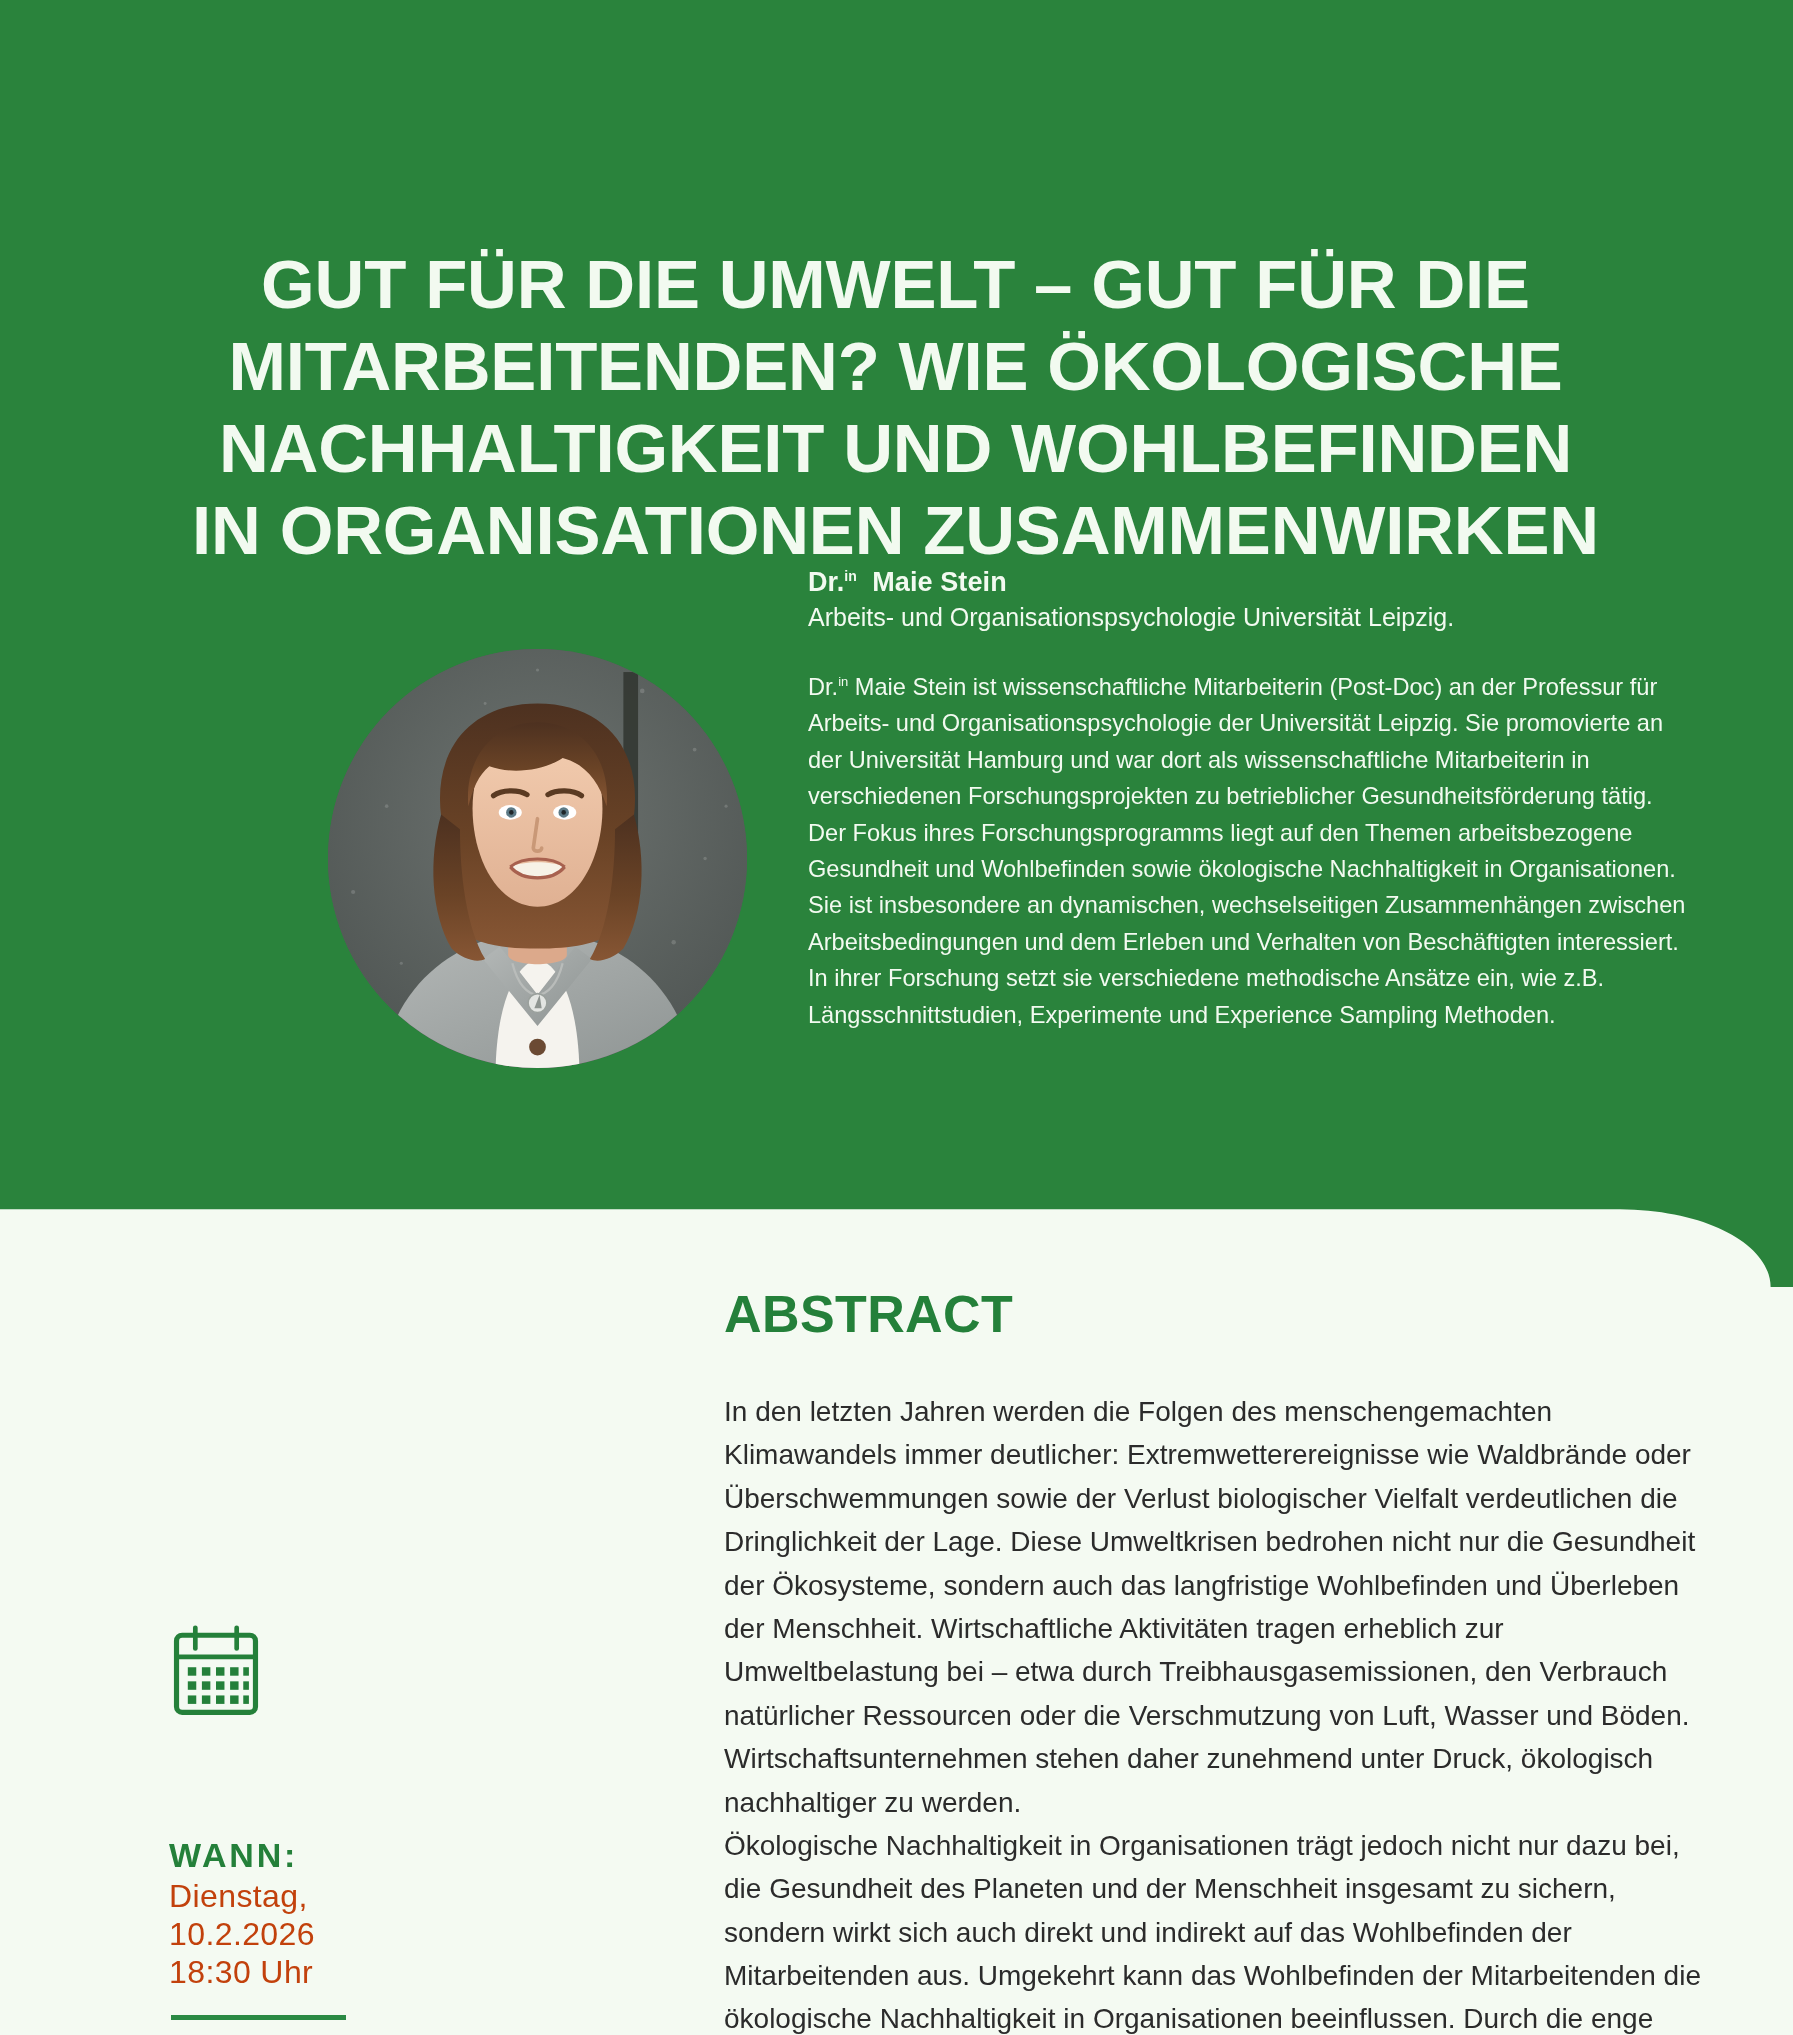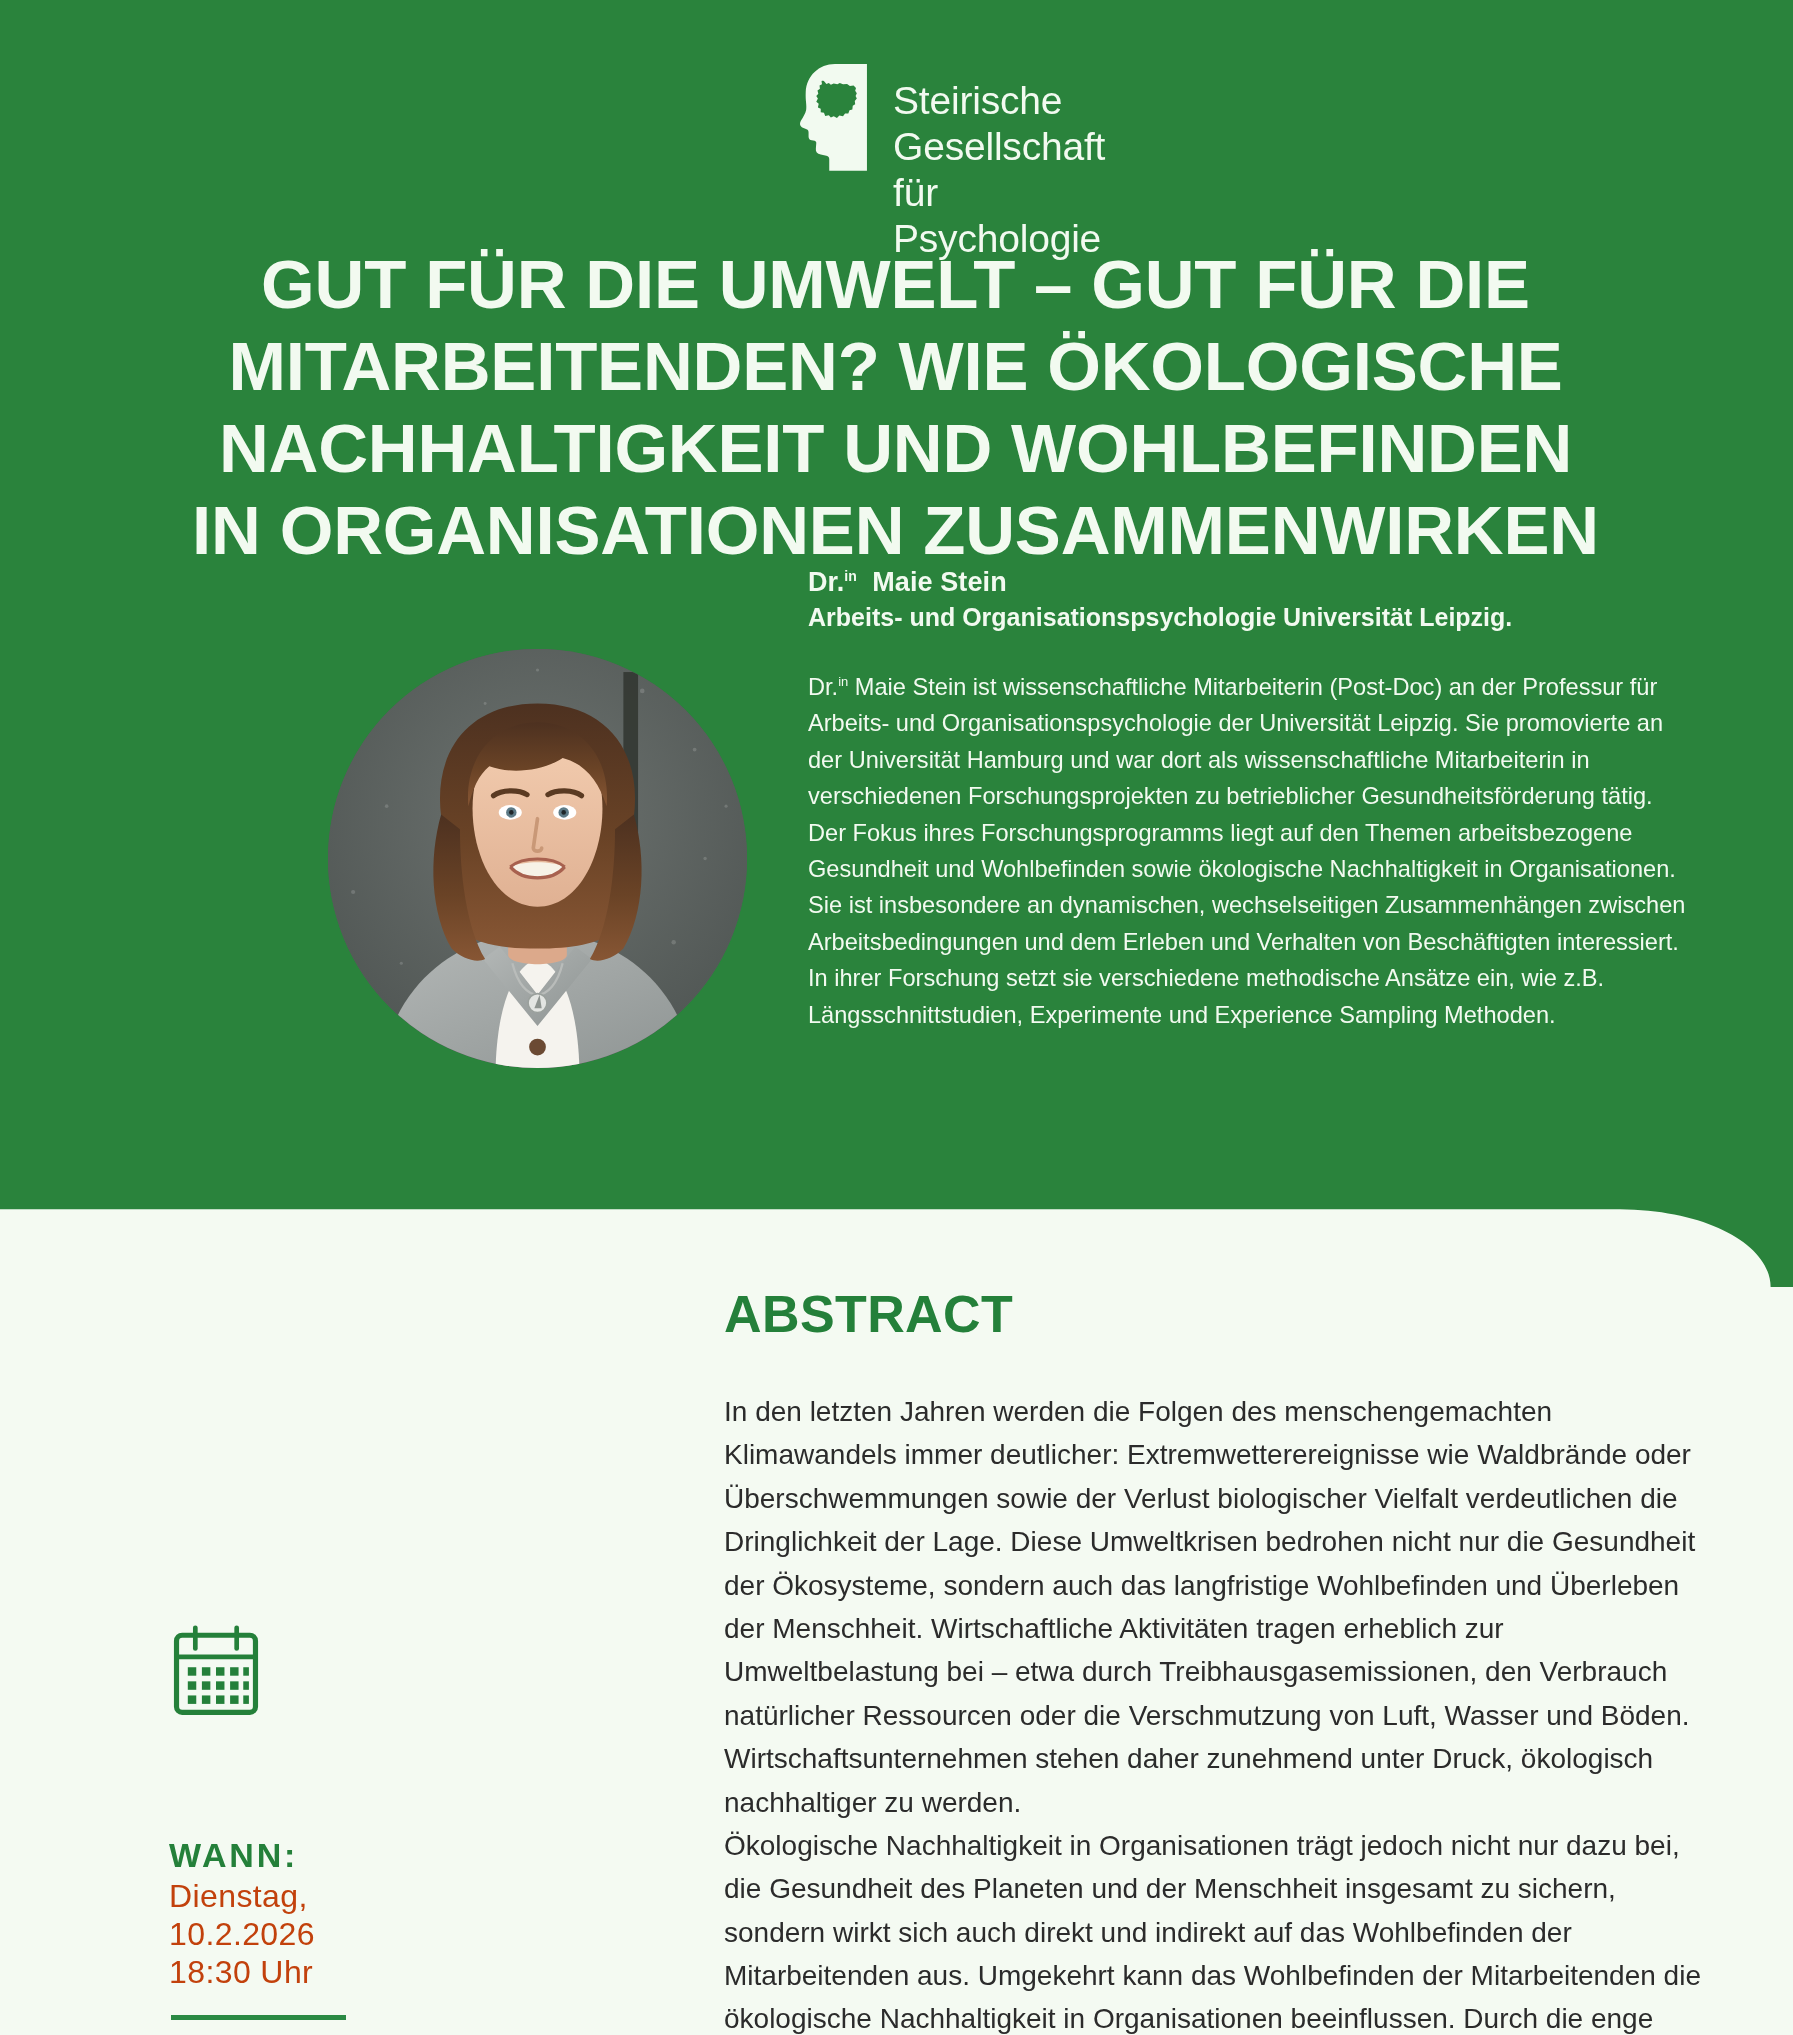--- a/index.html
+++ b/index.html
@@ -91,21 +91,21 @@
   }
   .speaker-name{
     font-size:27px;
     font-weight:700;
     line-height:1.22;
     letter-spacing:0.1px;
   }
   .speaker-name sup{ font-size:0.52em; vertical-align:super; font-weight:700;}
   .speaker-affil{
     font-size:25px;
-    font-weight:700;
+    font-weight:400;
     line-height:1.3;
     margin-top:2.4px;
   }
   .speaker-bio{
     margin-top:35px;
     font-size:23.6px;
     line-height:1.545;
     font-weight:400;
   }
   .speaker-bio sup{ font-size:0.55em; vertical-align:super;}
@@ -165,29 +165,20 @@
 </head>
 <body>
 
 <div id="poster">
 
   <div class="hero"></div>
   <svg class="hero-swoosh" viewBox="0 0 4405 220" preserveAspectRatio="none">
     <path d="M0 0 H4405 V220 H4350 C4350 120 4200 32 3980 30 H0 Z" fill="#2a833c"></path>
   </svg>
 
-  <div class="logo">
-    <svg class="logo-mark" viewBox="0 0 185 275" aria-hidden="true">
-      <path fill="#f2faf0" d="M96 2C57 2 26 31 24 71c-1 22 3 33 1 44-1 8-8 18-13 27-4 8-2 14 5 17l9 4c4 2 5 4 5 8v10c0 5 3 8 8 9l7 1c3 1 4 3 4 6l-1 13c-1 8 3 13 12 15l14 3c5 1 7 4 7 9v28H175V2Z"></path>
-      <path fill="#2a833c" d="M63 44c3-2 6 0 8 2l4 5 6-2 5 4 7-3 9 2 6-3 8 3 10-1 7 5 9-1 6 6-2 7 4 6-3 7 3 6-5 6 1 8-6 4-1 9-7 2-3 8-8 0-5 7-9-2-6 6-8-4-7 3-5-6-9 2-3-8-8-1 0-9-7-3 2-9-6-5 4-8-4-6 5-6-2-8 6-4-1-8 6-3Z"></path>
-    </svg>
-    <div class="logo-text">Steirische
-Gesellschaft für
-Psychologie</div>
-  </div>
 
   <h1 class="title">GUT FÜR DIE UMWELT – GUT FÜR DIE MITARBEITENDEN? WIE ÖKOLOGISCHE NACHHALTIGKEIT UND WOHLBEFINDEN IN ORGANISATIONEN ZUSAMMENWIRKEN</h1>
 
   <div class="portrait">
     <svg viewBox="0 0 400 400" preserveAspectRatio="xMidYMid slice" aria-hidden="true">
       <defs>
         <radialGradient id="wall" cx="50%" cy="40%" r="75%">
           <stop offset="0%" stop-color="#6d7370"></stop>
           <stop offset="100%" stop-color="#4b514f"></stop>
         </radialGradient>

